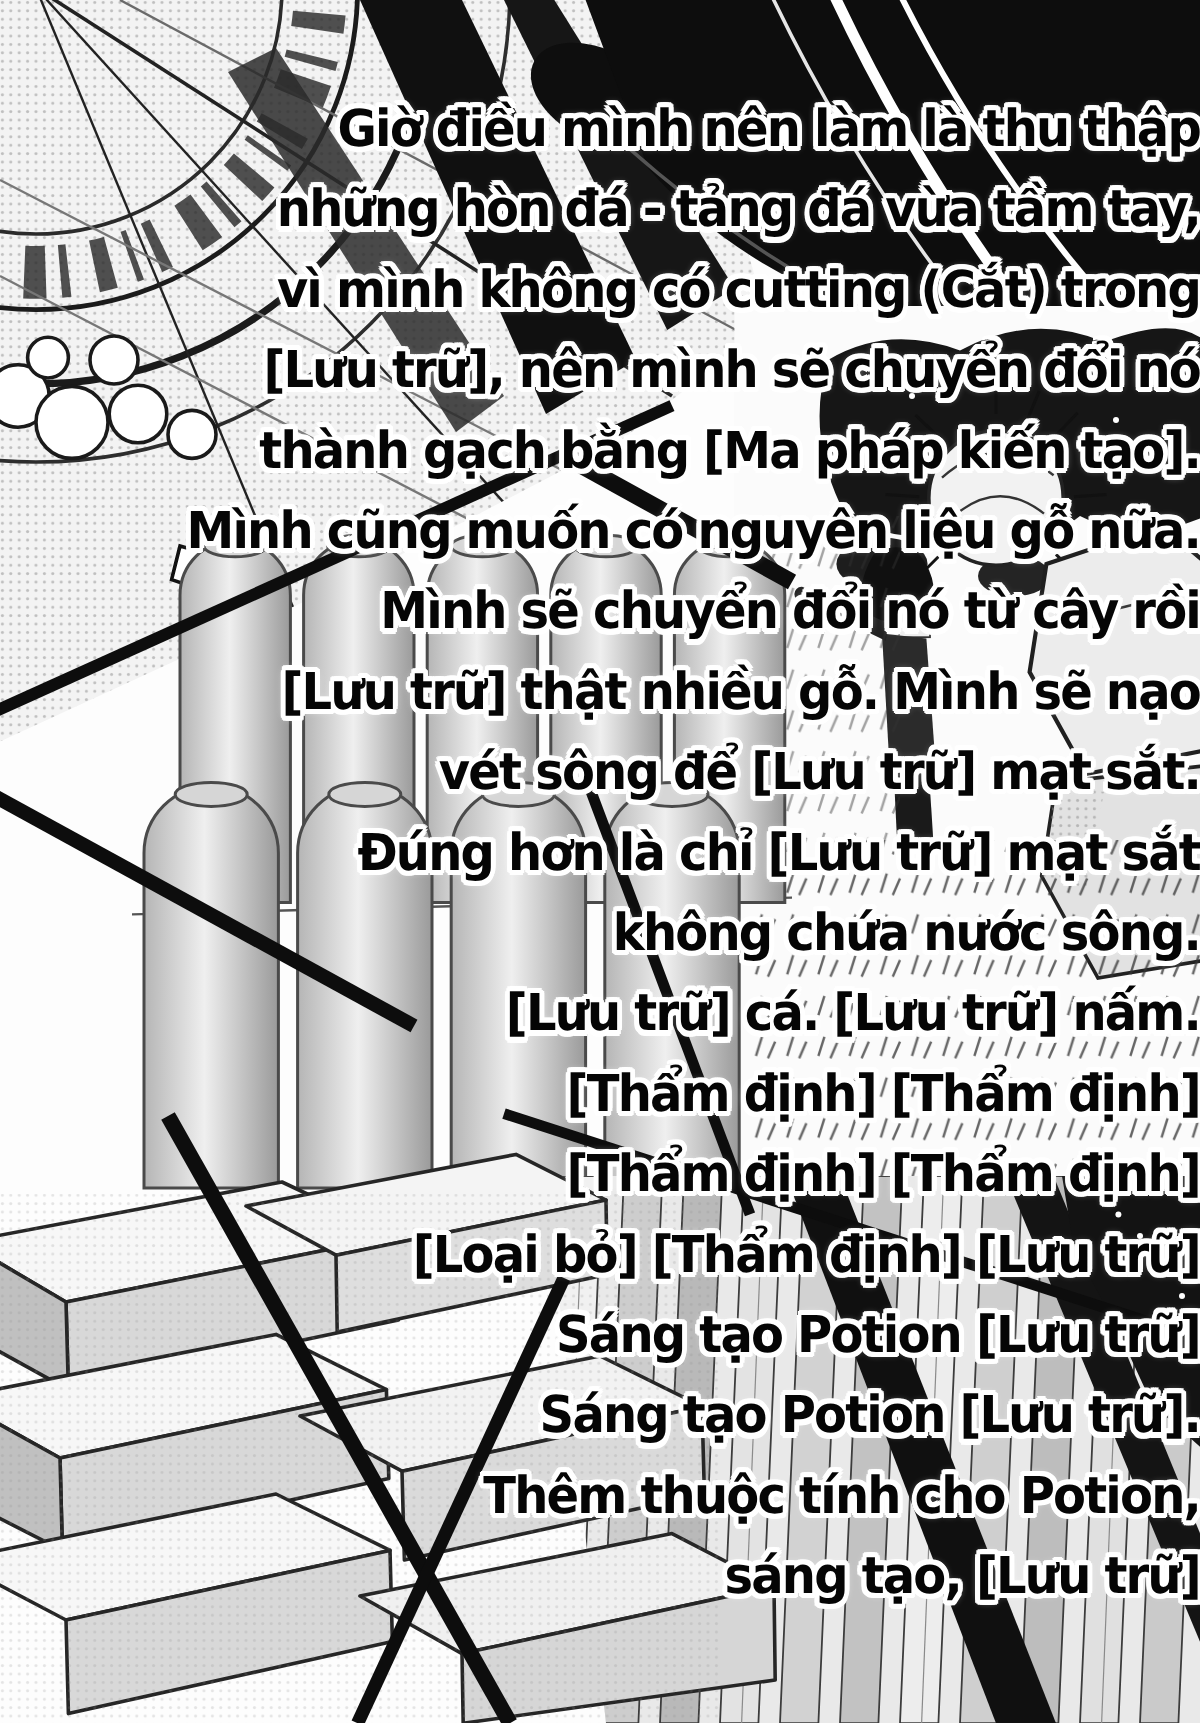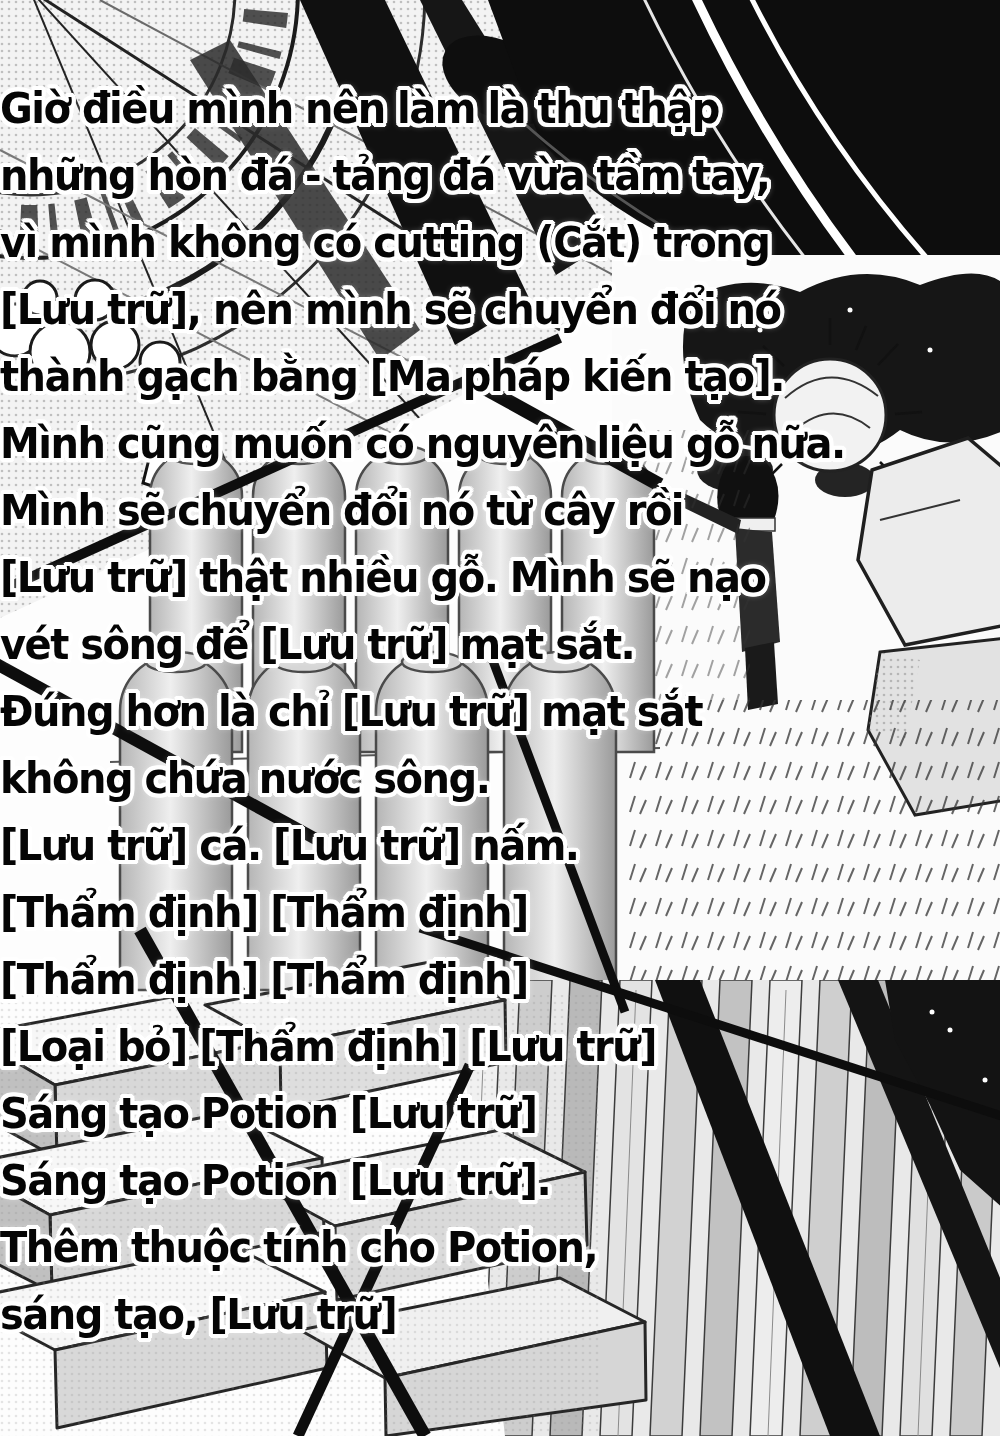--- a/index.html
+++ b/index.html
@@ -3,21 +3,21 @@
 <meta charset="utf-8">
 <style>
   html,body{margin:0;padding:0;background:#777;}
   .page{
     position:relative;width:1000px;height:1436px;overflow:hidden;
     background:#fdfdfd;font-family:"DejaVu Sans",sans-serif;margin:0 auto;
   }
   .bg-svg{position:absolute;left:0;top:0;width:1000px;height:1436px;}
   .lines{
     position:absolute;left:0;top:0;right:0;padding-top:76px;
-    display:flex;flex-direction:column;align-items:flex-start;
+    display:flex;flex-direction:column;align-items:flex-end;
   }
   .line{
     height:67px;line-height:64px;text-align:center;white-space:nowrap;
     font-weight:bold;font-size:40px;letter-spacing:-1.5px;color:#050505;
     transform:scaleY(1.06);
     text-shadow:
       -3px -3px 0 #fff, 3px -3px 0 #fff, -3px 3px 0 #fff, 3px 3px 0 #fff,
       -4px 0 0 #fff, 4px 0 0 #fff, 0 -4px 0 #fff, 0 4px 0 #fff,
       -2px -4px 0 #fff, 2px 4px 0 #fff, 4px -2px 0 #fff, -4px 2px 0 #fff,
       2px -4px 0 #fff, -2px 4px 0 #fff, 0 0 8px #fff, 0 0 3px #fff;

